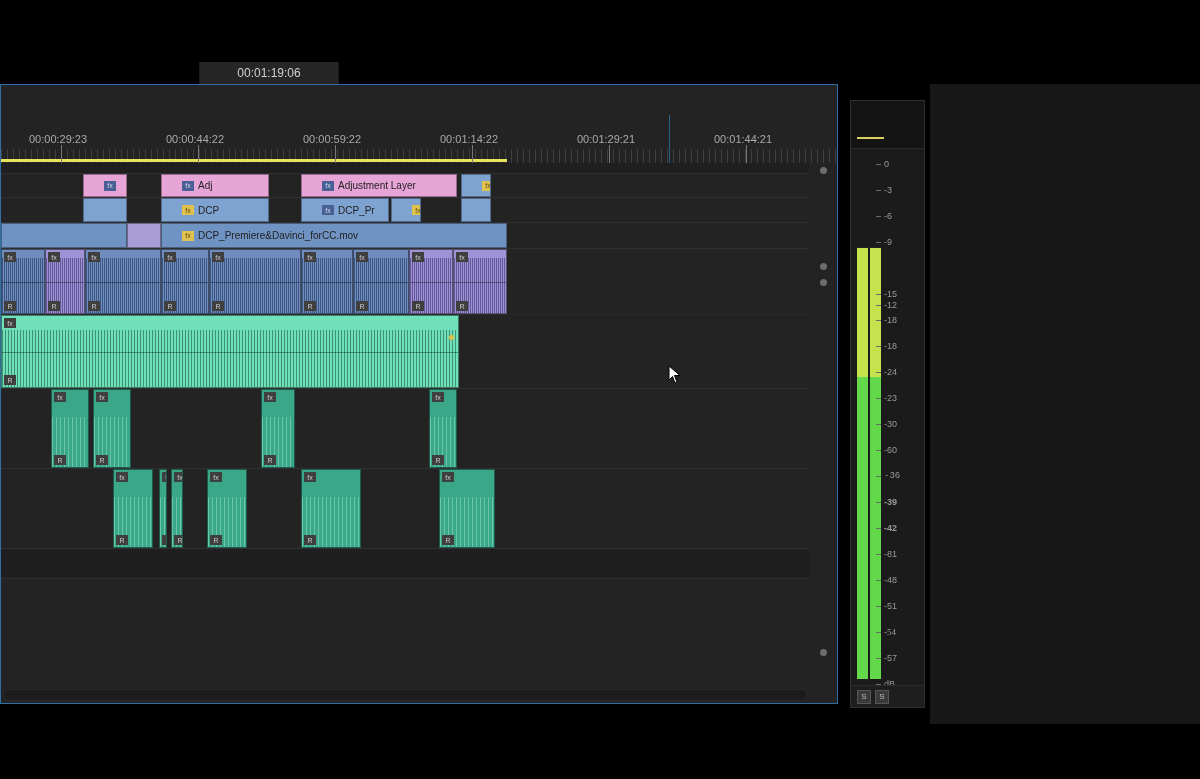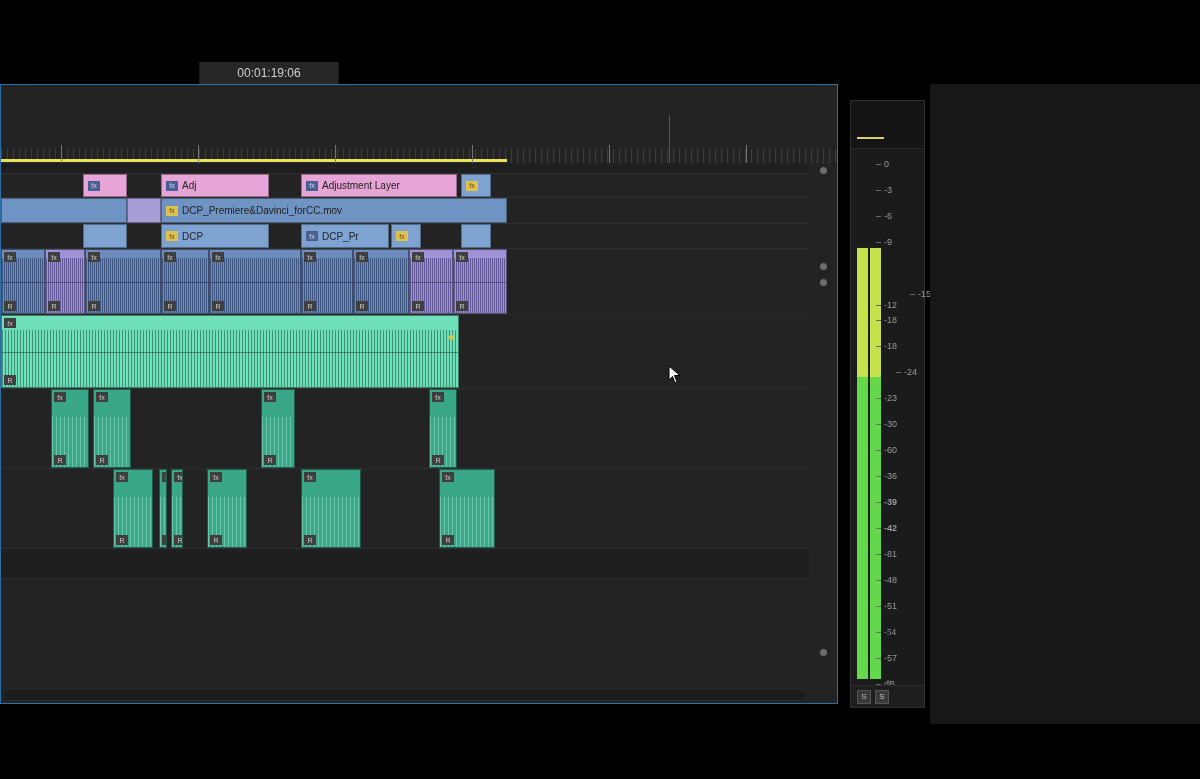--- a/index.html
+++ b/index.html
@@ -58,21 +58,21 @@
   .vthin{height:11px;background:#1f1f1f;}
   .v1{height:24px;}
   .v2{height:25px;}
   .v3{height:26px;}
   .atall{height:66px;border-bottom:1px solid #2a2a2a;}
   .amed{height:74px;}
   .asmall{height:80px;}
   .clip{
     position:absolute;top:0;bottom:0;border:1px solid rgba(0,0,0,.35);
     display:flex;align-items:center;font-size:10px;color:#222;
-    padding-left:4px;overflow:hidden;white-space:nowrap;
+    padding-left:20px;overflow:hidden;white-space:nowrap;
   }
   .clip .fx{
     width:12px;height:10px;background:#4a5f93;margin-right:4px;
     display:flex;align-items:center;justify-content:center;font-size:7px;
     color:#cfd8f0;flex:none;
   }
   .pink{background:var(--clip-pink);}
   .blue{background:var(--clip-blue);}
   .bluemain{background:var(--clip-bluemain);color:#222;}
   .purple{background:var(--clip-purple);}
@@ -167,20 +167,28 @@
 </head>
 <body>
 
 <div class="black-top"></div>
 <div class="ttc">
   <span>00:01:19:06</span>
 </div>
 
 <div class="timeline">
   <div class="ruler-area">
+    <div class="ruler-labels" id="ruler-labels">
+        <span class="ruler-label" style="left: 28px;">00:00:29:23</span>
+        <span class="ruler-label" style="left: 165px;">00:00:44:22</span>
+        <span class="ruler-label" style="left: 302px;">00:00:59:22</span>
+        <span class="ruler-label" style="left: 439px;">00:01:14:22</span>
+        <span class="ruler-label" style="left: 576px;">00:01:29:21</span>
+        <span class="ruler-label" style="left: 713px;">00:01:44:21</span>
+      </div>
     <div class="ruler-tick-strip"></div>
     <div class="yellow-bar" id="yellow-bar" style="width: 506px;"></div>
     <div class="playhead" id="playhead" style="left: 668px;"></div>
   <div class="ruler-major" style="left: 60px;"></div>
       <div class="ruler-major" style="left: 197px;"></div>
       <div class="ruler-major" style="left: 334px;"></div>
       <div class="ruler-major" style="left: 471px;"></div>
       <div class="ruler-major" style="left: 608px;"></div>
       <div class="ruler-major" style="left: 745px;"></div>
     </div>
@@ -196,42 +204,42 @@
           <span>Adj</span>
         </div>
         <div class="clip pink" style="left: 300px; width: 156px;">
           <span class="fx">fx</span>
           <span>Adjustment Layer</span>
         </div>
         <div class="clip blue" style="left: 460px; width: 30px;">
           <span class="fx" style="background: rgb(224, 193, 78); color: rgb(91, 74, 16);">fx</span>
         </div>
       </div>
+    <div class="track v2" id="v2">
+        <div class="clip blue" style="left: 82px; width: 44px;"></div>
+        <div class="clip blue" style="left: 160px; width: 108px;">
+          <span class="fx" style="background: rgb(224, 193, 78); color: rgb(91, 74, 16);">fx</span>
+          <span>DCP</span>
+        </div>
+        <div class="clip blue" style="left: 300px; width: 88px;">
+          <span class="fx">fx</span>
+          <span>DCP_Pr</span>
+        </div>
+        <div class="clip blue" style="left: 390px; width: 30px;">
+          <span class="fx" style="background: rgb(224, 193, 78); color: rgb(91, 74, 16);">fx</span>
+        </div>
+        <div class="clip blue" style="left: 460px; width: 30px;"></div>
+      </div>
     <div class="track v3" id="v1">
         <div class="clip bluemain" style="left: 0px; width: 126px;"></div>
         <div class="clip purple" style="left: 126px; width: 34px;"></div>
         <div class="clip bluemain" style="left: 160px; width: 346px;">
           <span class="fx" style="background: rgb(224, 193, 78); color: rgb(91, 74, 16);">fx</span>
           <span>DCP_Premiere&amp;Davinci_forCC.mov</span>
         </div>
-      </div>
-    <div class="track v2" id="v2">
-        <div class="clip blue" style="left: 82px; width: 44px;"></div>
-        <div class="clip blue" style="left: 160px; width: 108px;">
-          <span class="fx" style="background: rgb(224, 193, 78); color: rgb(91, 74, 16);">fx</span>
-          <span>DCP</span>
-        </div>
-        <div class="clip blue" style="left: 300px; width: 88px;">
-          <span class="fx">fx</span>
-          <span>DCP_Pr</span>
-        </div>
-        <div class="clip blue" style="left: 390px; width: 30px;">
-          <span class="fx" style="background: rgb(224, 193, 78); color: rgb(91, 74, 16);">fx</span>
-        </div>
-        <div class="clip blue" style="left: 460px; width: 30px;"></div>
       </div>
     <div class="track atall" id="a1">
         <div class="aclip blue" style="left: 0px; width: 44px;">
           <div class="wave"></div>
           <div class="mid-line"></div>
           <div class="badge">fx</div>
           <div class="badge badgeR">R</div>
         </div>
         <div class="aclip purple" style="left: 44px; width: 40px;">
           <div class="wave"></div>
@@ -364,28 +372,28 @@
   <div class="meter-main">
     <div class="meter-bar"></div>
     <div class="meter-bar b2"></div>
   </div>
   <div class="meter-scale" id="meter-scale">
       <div class="scale-tick" style="top: 0%;">0</div>
       <div class="scale-tick" style="top: 5%;">-3</div>
       <div class="scale-tick" style="top: 10%;">-6</div>
       <div class="scale-tick" style="top: 15%;">-9</div>
       <div class="scale-tick" style="top: 20%; margin-top: 37px;">-12</div>
-      <div class="scale-tick" style="top: 25%; margin-left: 34px;">-15</div>
+      <div class="scale-tick" style="top: 25%;">-15</div>
       <div class="scale-tick" style="top: 30%;">-18</div>
       <div class="scale-tick" style="top: 35%;">-18</div>
-      <div class="scale-tick" style="top: 40%; margin-left: 20px;">-24</div>
+      <div class="scale-tick" style="top: 40%;">-24</div>
       <div class="scale-tick" style="top: 45%;">-23</div>
       <div class="scale-tick" style="top: 50%;">-30</div>
       <div class="scale-tick" style="top: 55%;">-60</div>
-      <div class="scale-tick" style="top: 60%;">-36</div>
+      <div class="scale-tick" style="top: 60%; font-family: Liberation Mono, monospace;">-36</div>
       <div class="scale-tick" style="top: 65%; font-weight: bold;">-39</div>
       <div class="scale-tick" style="top: 70%; font-weight: bold;">-42</div>
       <div class="scale-tick" style="top: 75%;">-81</div>
       <div class="scale-tick" style="top: 80%;">-48</div>
       <div class="scale-tick" style="top: 85%;">-51</div>
       <div class="scale-tick" style="top: 90%; font-family: Liberation Serif, serif;">-54</div>
       <div class="scale-tick" style="top: 95%;">-57</div>
       <div class="scale-tick" style="top: 100%;">dB</div>
     </div>
   <div class="solo-row">

